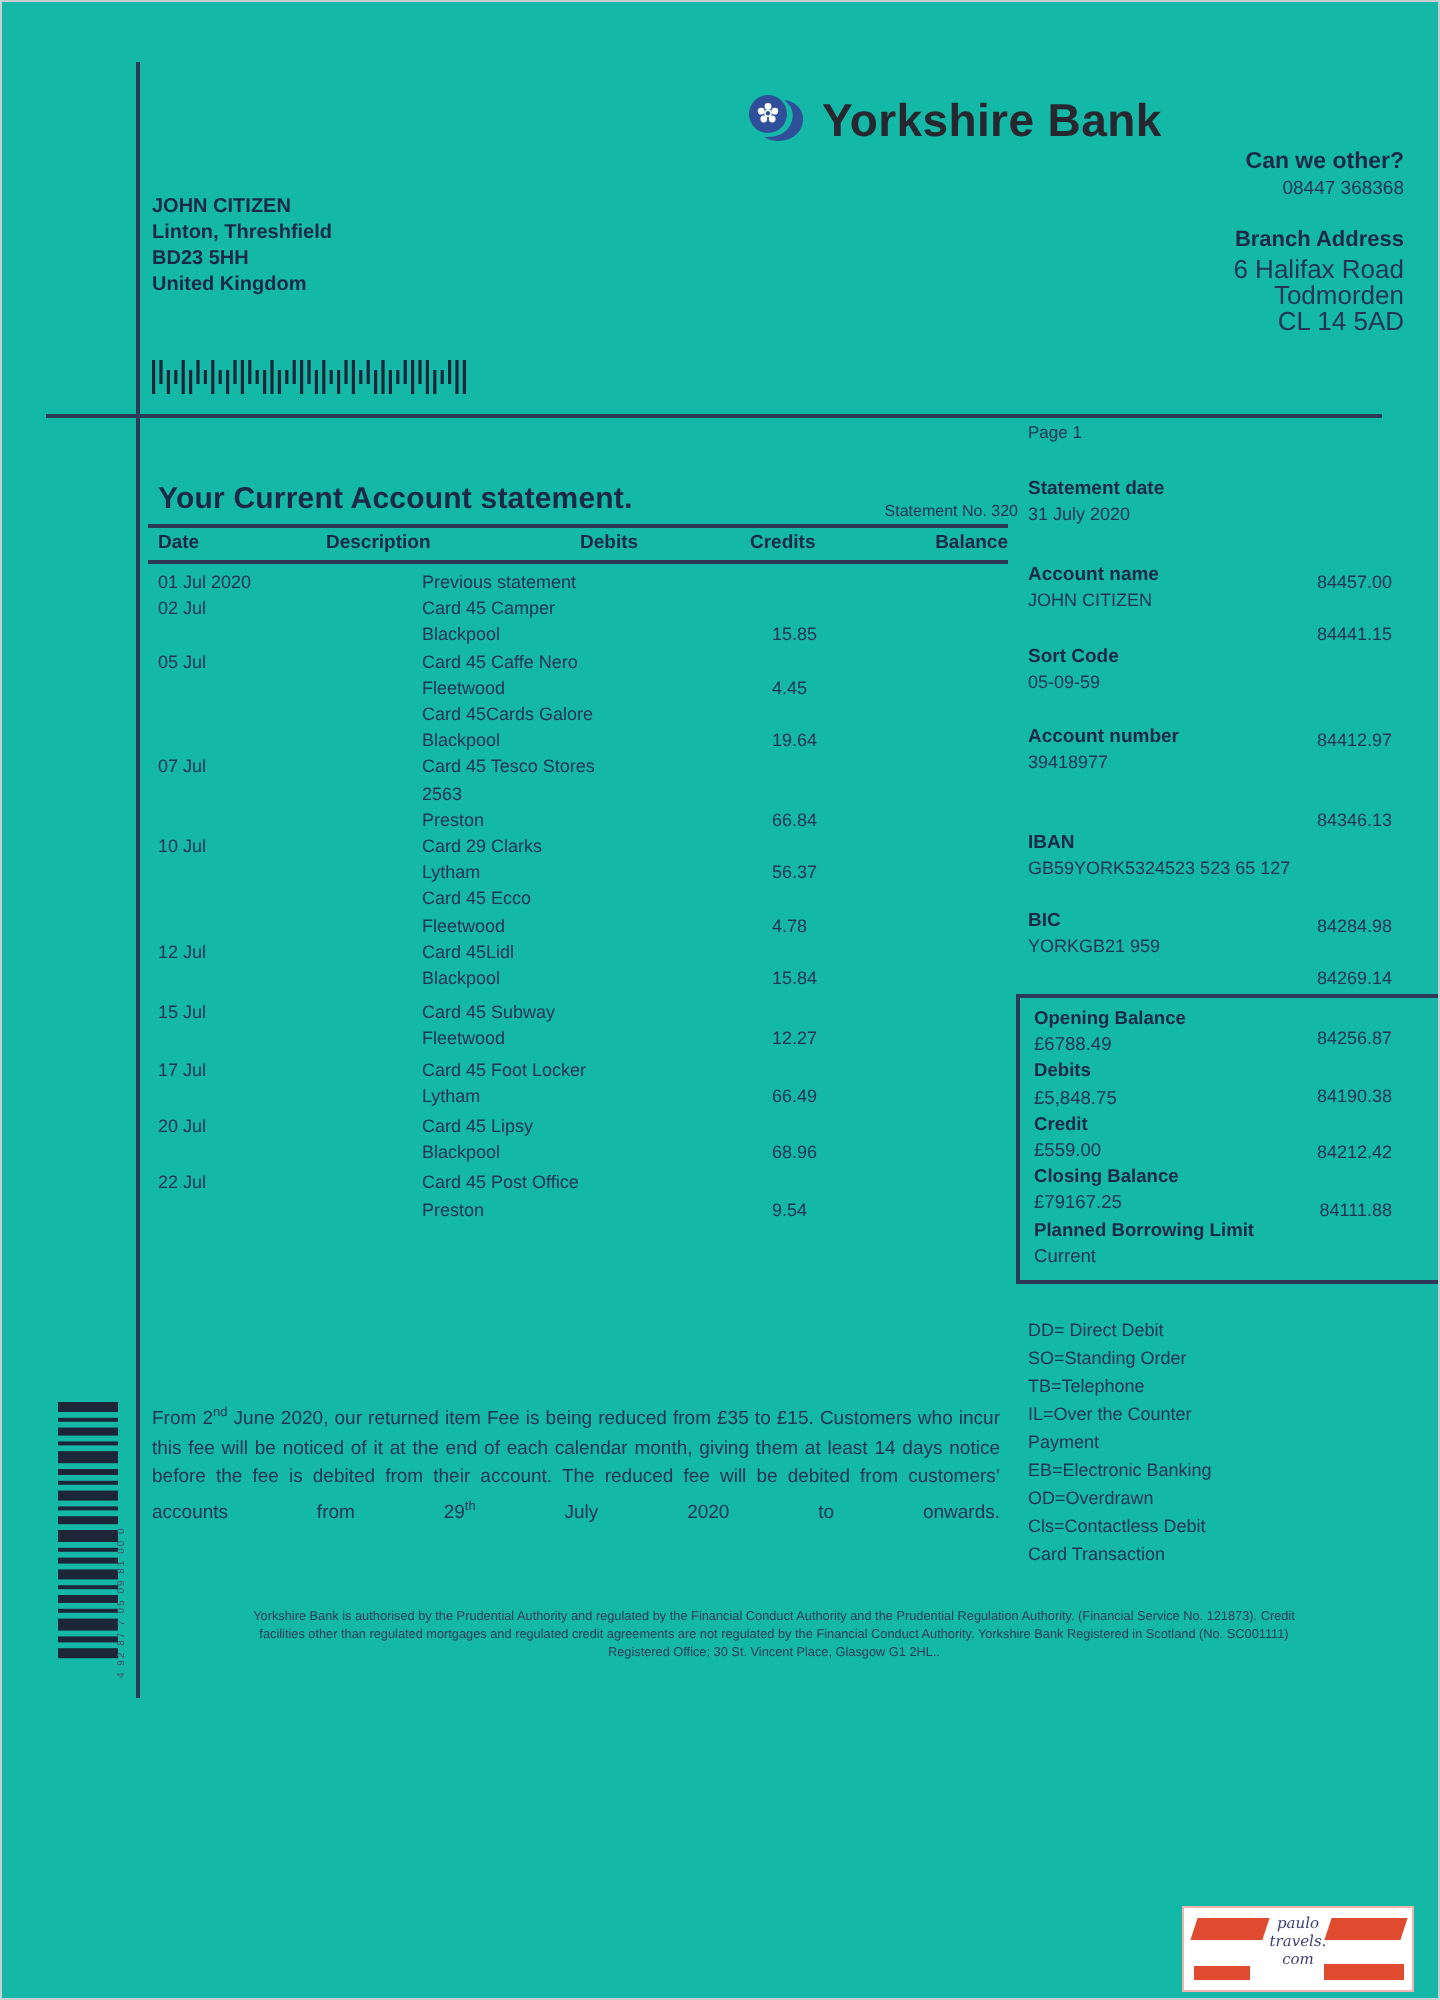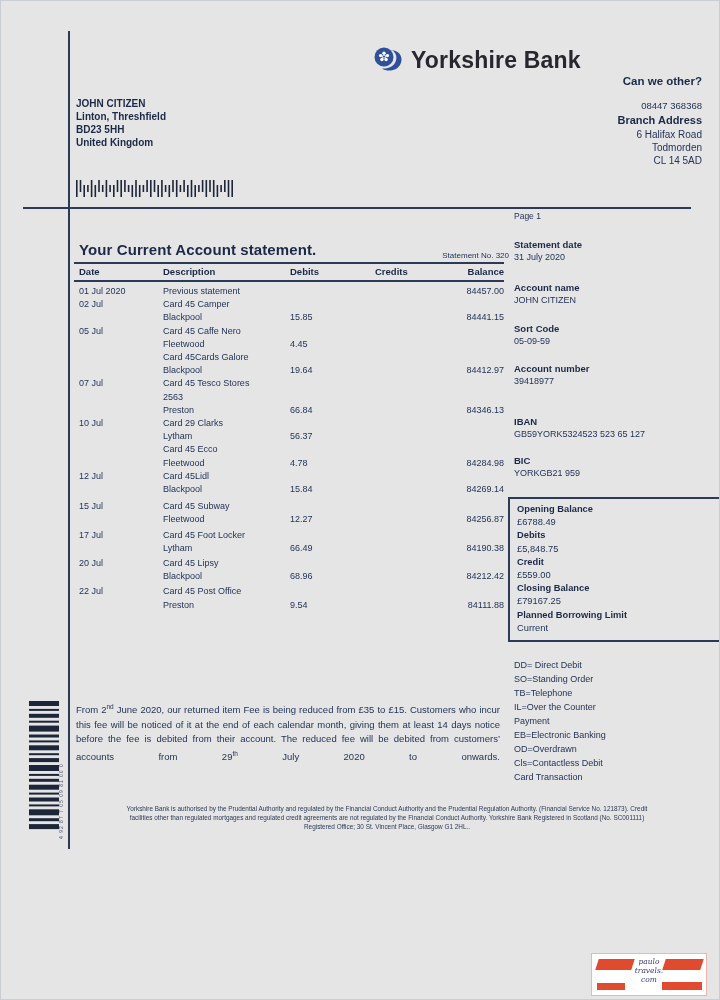--- a/index.html
+++ b/index.html
@@ -1,45 +1,45 @@
 <!DOCTYPE html>
 <html><head>
 <meta charset="utf-8">
 <style>
   html,body{margin:0;padding:0;background:#fff;}
   .page{
-    position:relative;width:720px;height:1000px;background:#e5e5e5;
+    position:relative;width:720px;height:1000px;background:#14b8a6;
     font-family:"Liberation Sans", sans-serif;color:#233457;overflow:hidden;
     box-sizing:border-box;border:1px solid #c9ced4;text-decoration:underline;
   }
   
   .logo-block{position:absolute;left:372px;top:44px;display:flex;align-items:center;gap:6px;}
   .wordmark{font-size:23px;font-weight:600;color:#27272f;letter-spacing:.2px;}
   .help-block{position:absolute;right:17px;top:74px;text-align:right;}
   .help-label{font-size:11.5px;font-weight:bold;color:#1b2947;}
-  .help-phone{font-size:9.5px;margin-top:13px;}
+  .help-phone{font-size:9.5px;margin-top:2px;}
   .cust-block{position:absolute;left:75px;top:96px;font-size:10px;font-weight:bold;line-height:13px;color:#1b2947;}
   .branch-block{position:absolute;right:17px;top:113px;text-align:right;}
   .branch-label{font-size:11px;font-weight:bold;color:#1b2947;}
-  .branch-lines{font-size:10px;line-height:13px;margin-top:2px;}
+  .branch-lines{font-size:13px;line-height:13px;margin-top:2px;}
   .addr-barcode{position:absolute;left:75px;top:179px;}
   
   .hr-top{position:absolute;left:22px;top:206px;width:668px;height:2px;background:#2c3a57;}
   .vline{position:absolute;left:67px;top:30px;width:2px;height:818px;background:#2c3a57;}
   .page-num{position:absolute;left:513px;top:210px;font-size:8.5px;}
   
   .stmt-title{position:absolute;left:78px;top:240px;font-size:15px;font-weight:bold;color:#1b2947;letter-spacing:.1px;}
   .stmt-no{position:absolute;left:335px;top:250px;width:173px;text-align:right;font-size:8px;}
   
   .txn-table{position:absolute;left:73px;top:261px;width:430px;}
   .txn-head{display:grid;grid-template-columns:89px 127px 85px 85px 44px;border-top:2px solid #2c3a57;border-bottom:2px solid #2c3a57;padding:2px 0 3px 0;font-size:9.5px;font-weight:bold;color:#1b2947;}
   .txn-head .h-date{padding-left:5px;}
   .txn-head .h-bal{text-align:right;}
   .txn-body{margin-top:3px;}
-  .txn-line{display:grid;grid-template-columns:89px 127px 85px 85px 44px;font-size:9px;line-height:13.2px;}
+  .txn-line{display:grid;grid-template-columns:89px 127px 85px 85px 44px;font-size:9px;line-height:13.2px;gap:48px;}
   .txn-line .c-date{padding-left:5px;}
   .txn-line .c-balance{text-align:right;}
   
   .info-block{position:absolute;left:513px;width:200px;}
   .info-label{font-size:9.5px;font-weight:bold;color:#1b2947;line-height:13px;}
   .info-value{font-size:9px;line-height:13px;}
   
   .summary-box{position:absolute;left:507px;top:496px;width:242px;box-sizing:border-box;border:2px solid #2c3a57;padding:4px 7px 5px 7px;font-size:9.3px;line-height:13.2px;}
   .sum-label{font-weight:bold;color:#1b2947;}
   .sum-current{display:flex;justify-content:space-between;}

